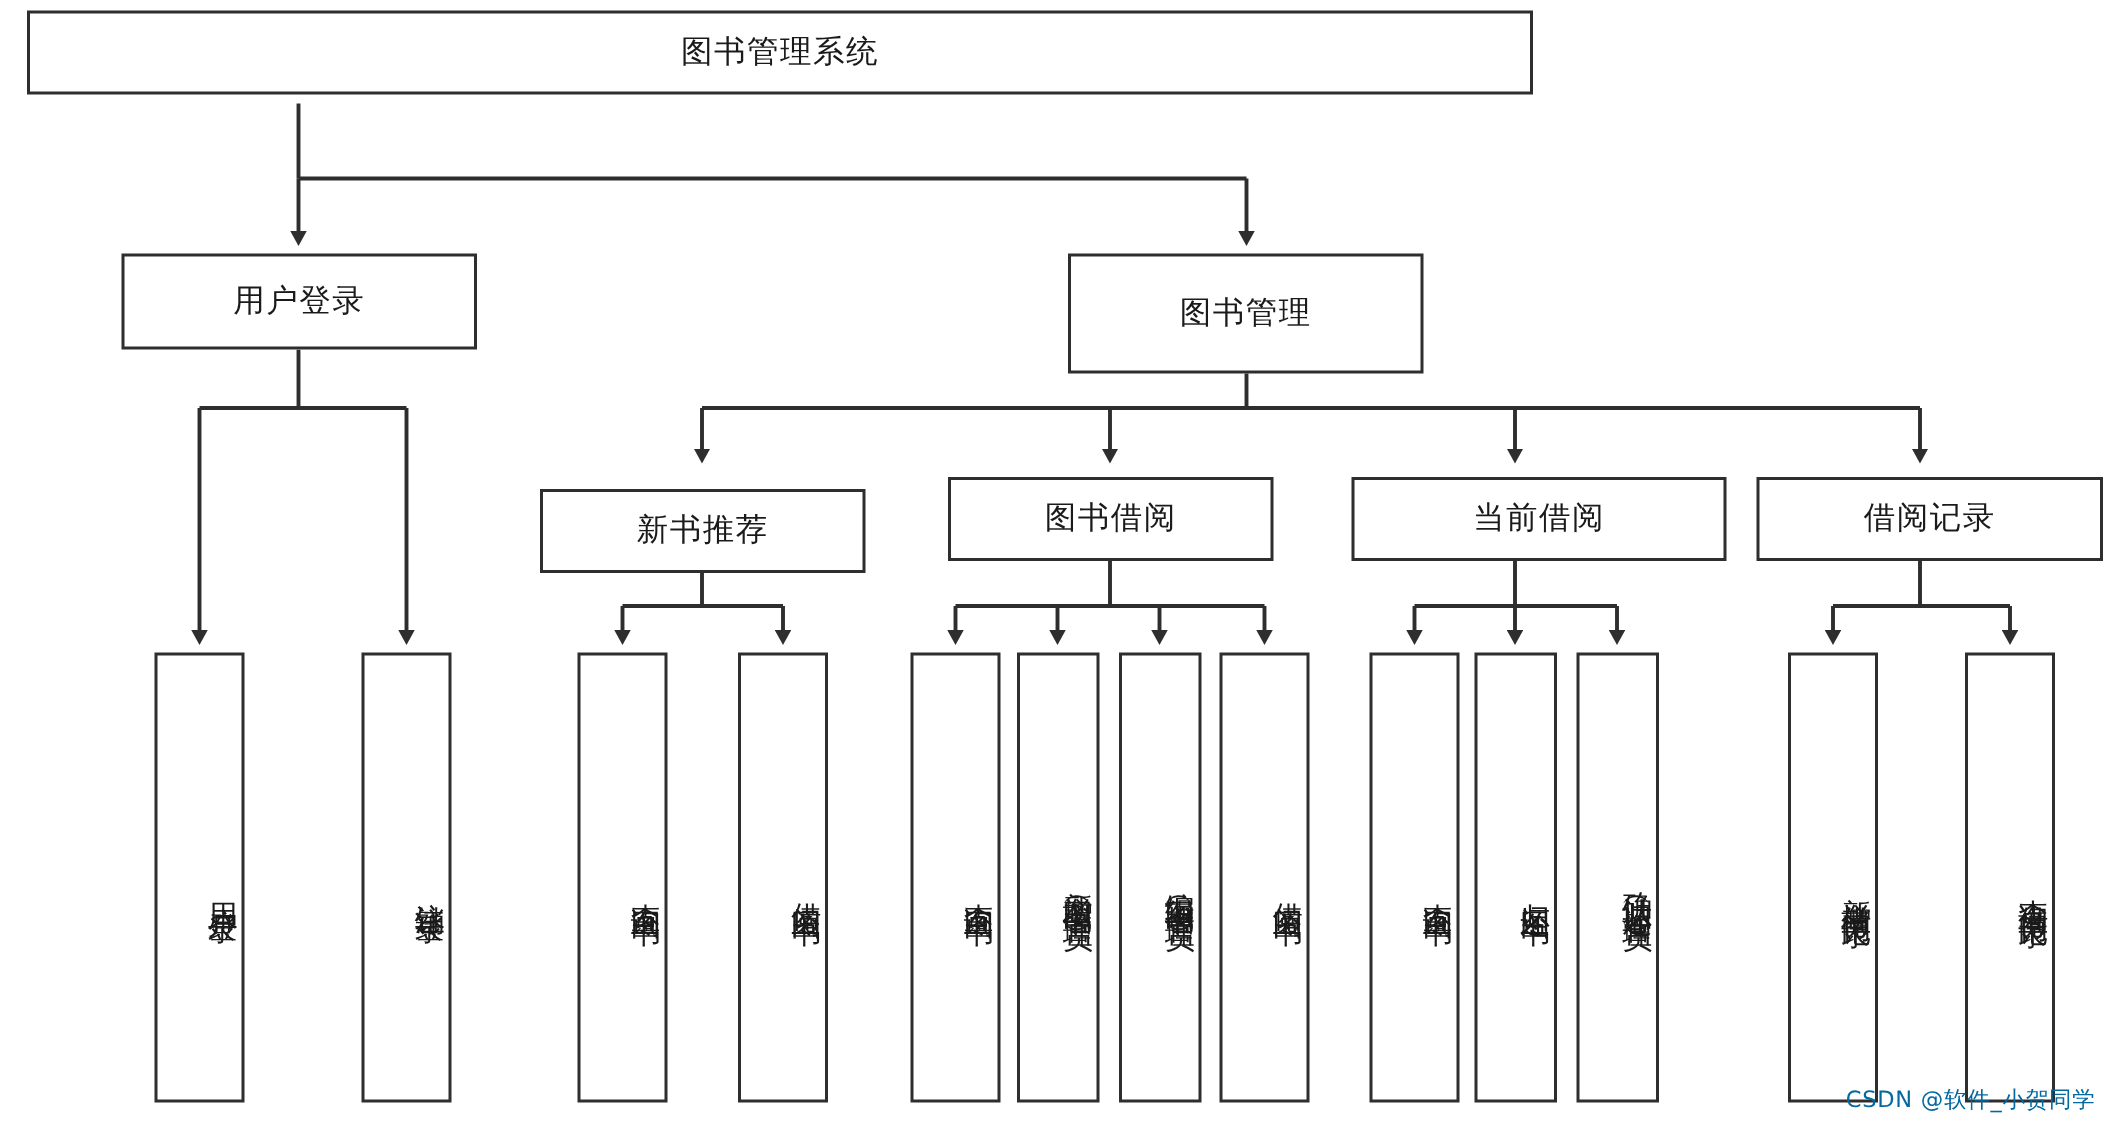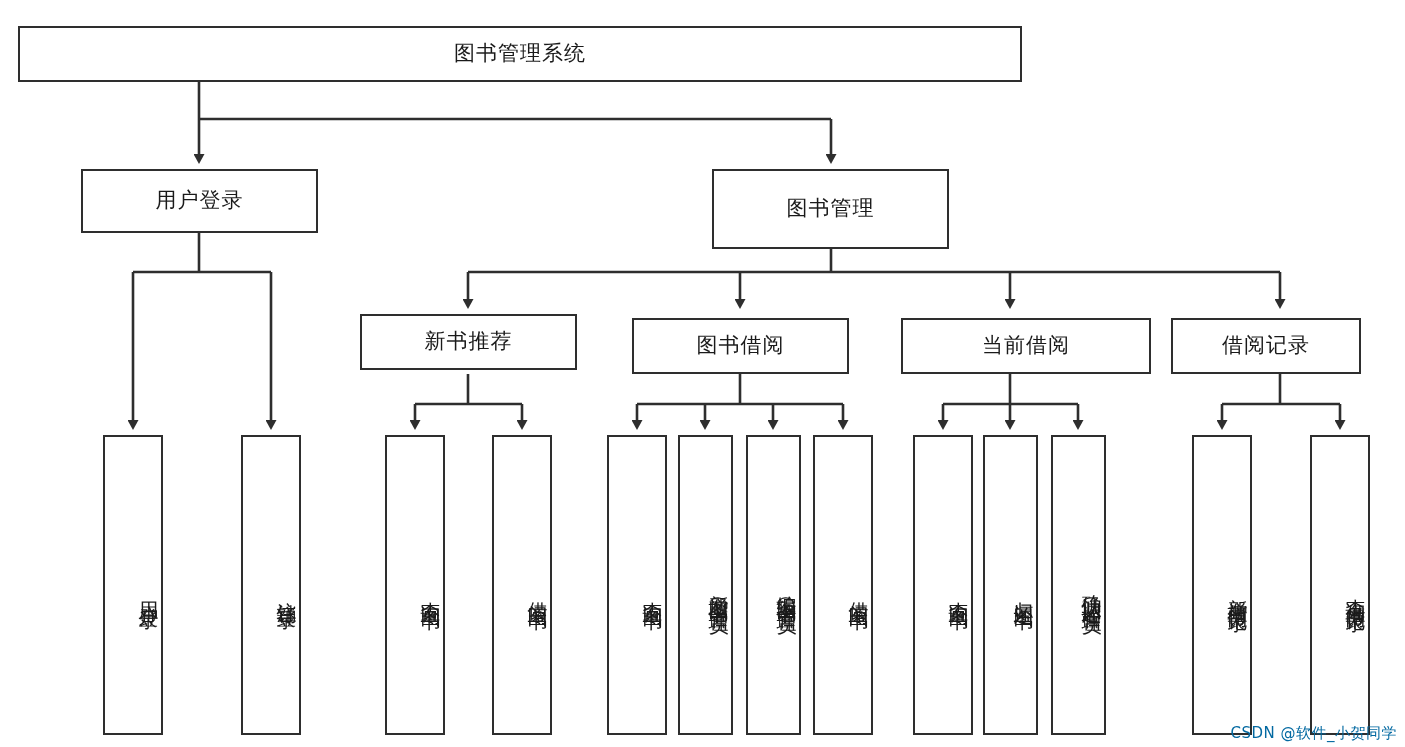--- a/index.html
+++ b/index.html
@@ -66,29 +66,29 @@
       <path d="M1010,404 L1010,421" marker-end="url(#arrow)"></path>
       <path d="M1078,404 L1078,421" marker-end="url(#arrow)"></path>
 
       <path d="M1280,374 L1280,404"></path>
       <path d="M1222,404 L1340,404"></path>
       <path d="M1222,404 L1222,421" marker-end="url(#arrow)"></path>
       <path d="M1340,404 L1340,421" marker-end="url(#arrow)"></path>
     </g>
   </svg>
 
-  <div class="node horiz root" style="left:18px;top:26px;width:1004px;height:56px;text-align:right;">图书管理系统</div>
+  <div class="node horiz root" style="left:18px;top:7px;width:1004px;height:56px;text-align:right;">图书管理系统</div>
 
   <div class="node horiz" style="left:81px;top:169px;width:237px;height:64px;">用户登录</div>
   <div class="node horiz" style="left:712px;top:169px;width:237px;height:80px;">图书管理</div>
 
-  <div class="node horiz" style="left:360px;top:314px;width:217px;height:56px;">新书推荐</div>
+  <div class="node horiz" style="left:360px;top:326px;width:217px;height:56px;">新书推荐</div>
   <div class="node horiz" style="left:632px;top:318px;width:217px;height:56px;">图书借阅</div>
   <div class="node horiz" style="left:901px;top:318px;width:250px;height:56px;">当前借阅</div>
-  <div class="node horiz" style="left:1171px;top:318px;width:190px;height:56px;">借阅记录</div>
+  <div class="node horiz" style="left:1171px;top:318px;width:231px;height:56px;">借阅记录</div>
 
   <div class="node vert" style="left:103px;top:435px;width:60px;height:300px;">用户登录</div>
   <div class="node vert" style="left:241px;top:435px;width:60px;height:300px;">注销登录</div>
 
   <div class="node vert" style="left:385px;top:435px;width:60px;height:300px;">查询图书</div>
   <div class="node vert" style="left:492px;top:435px;width:60px;height:300px;">借阅图书</div>
 
   <div class="node vert" style="left:607px;top:435px;width:60px;height:300px;">查询图书</div>
   <div class="node vert" style="left:678px;top:435px;width:55px;height:300px;">新增图书（管理员）</div>
   <div class="node vert" style="left:746px;top:435px;width:55px;height:300px;">编辑图书（管理员）</div>

